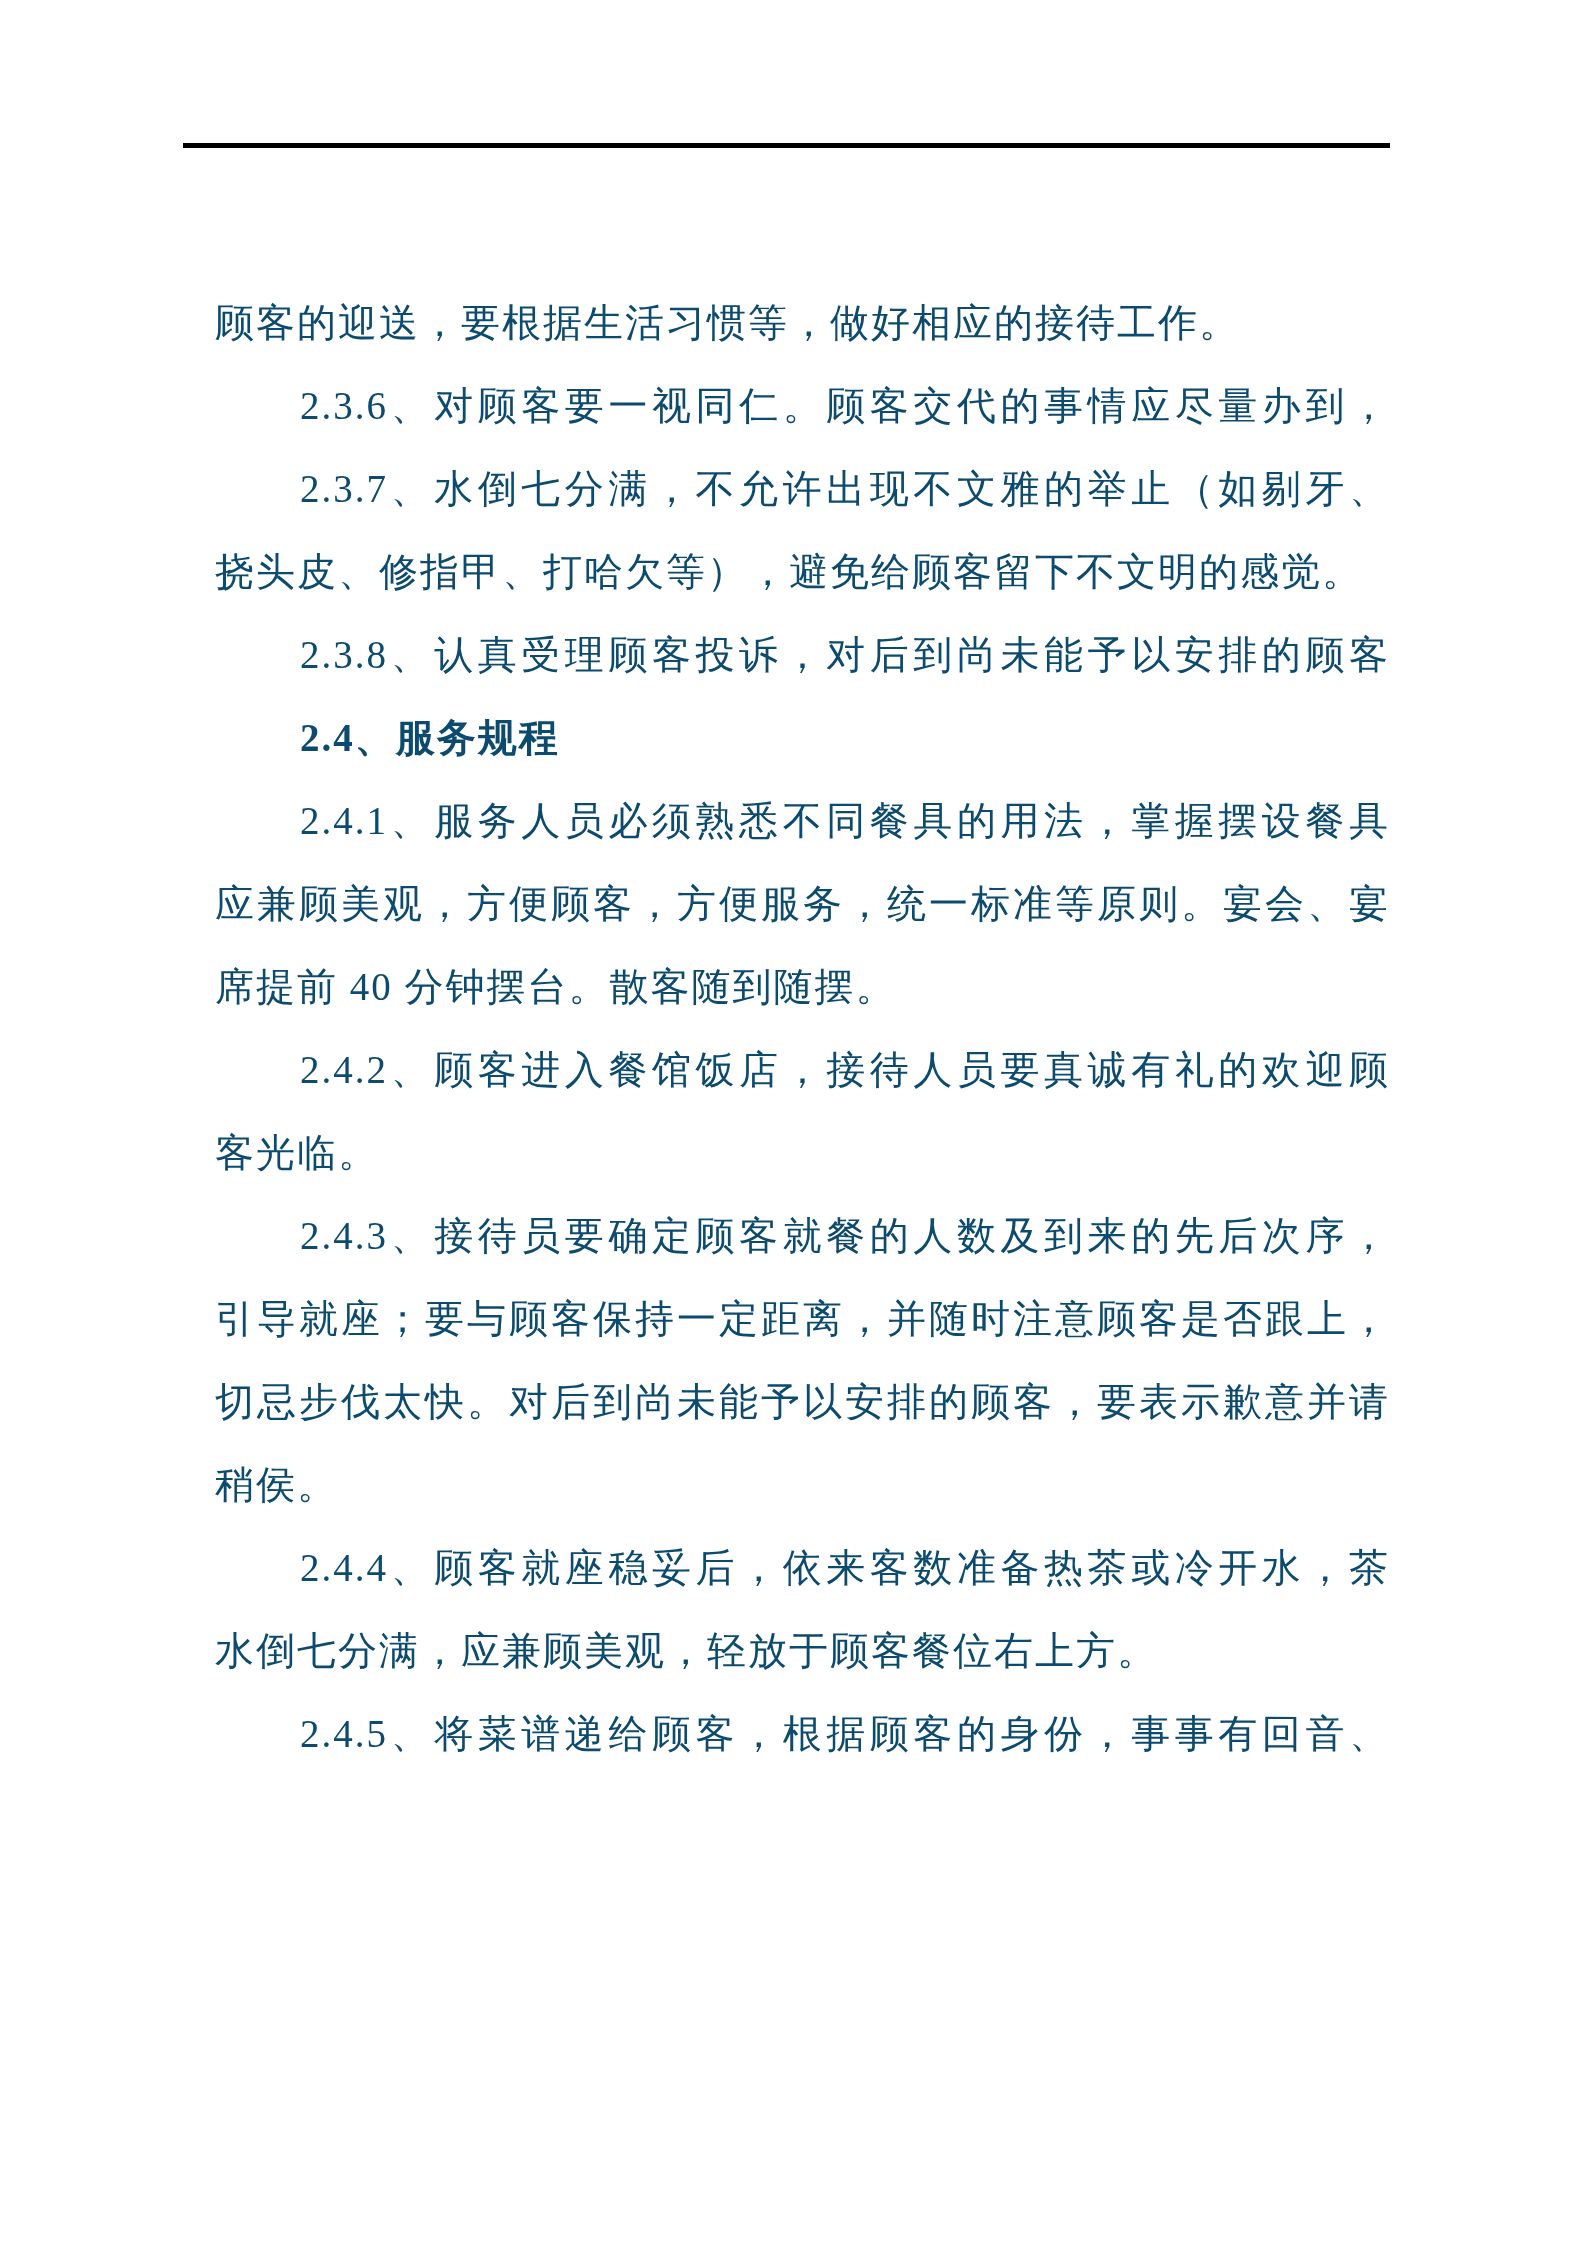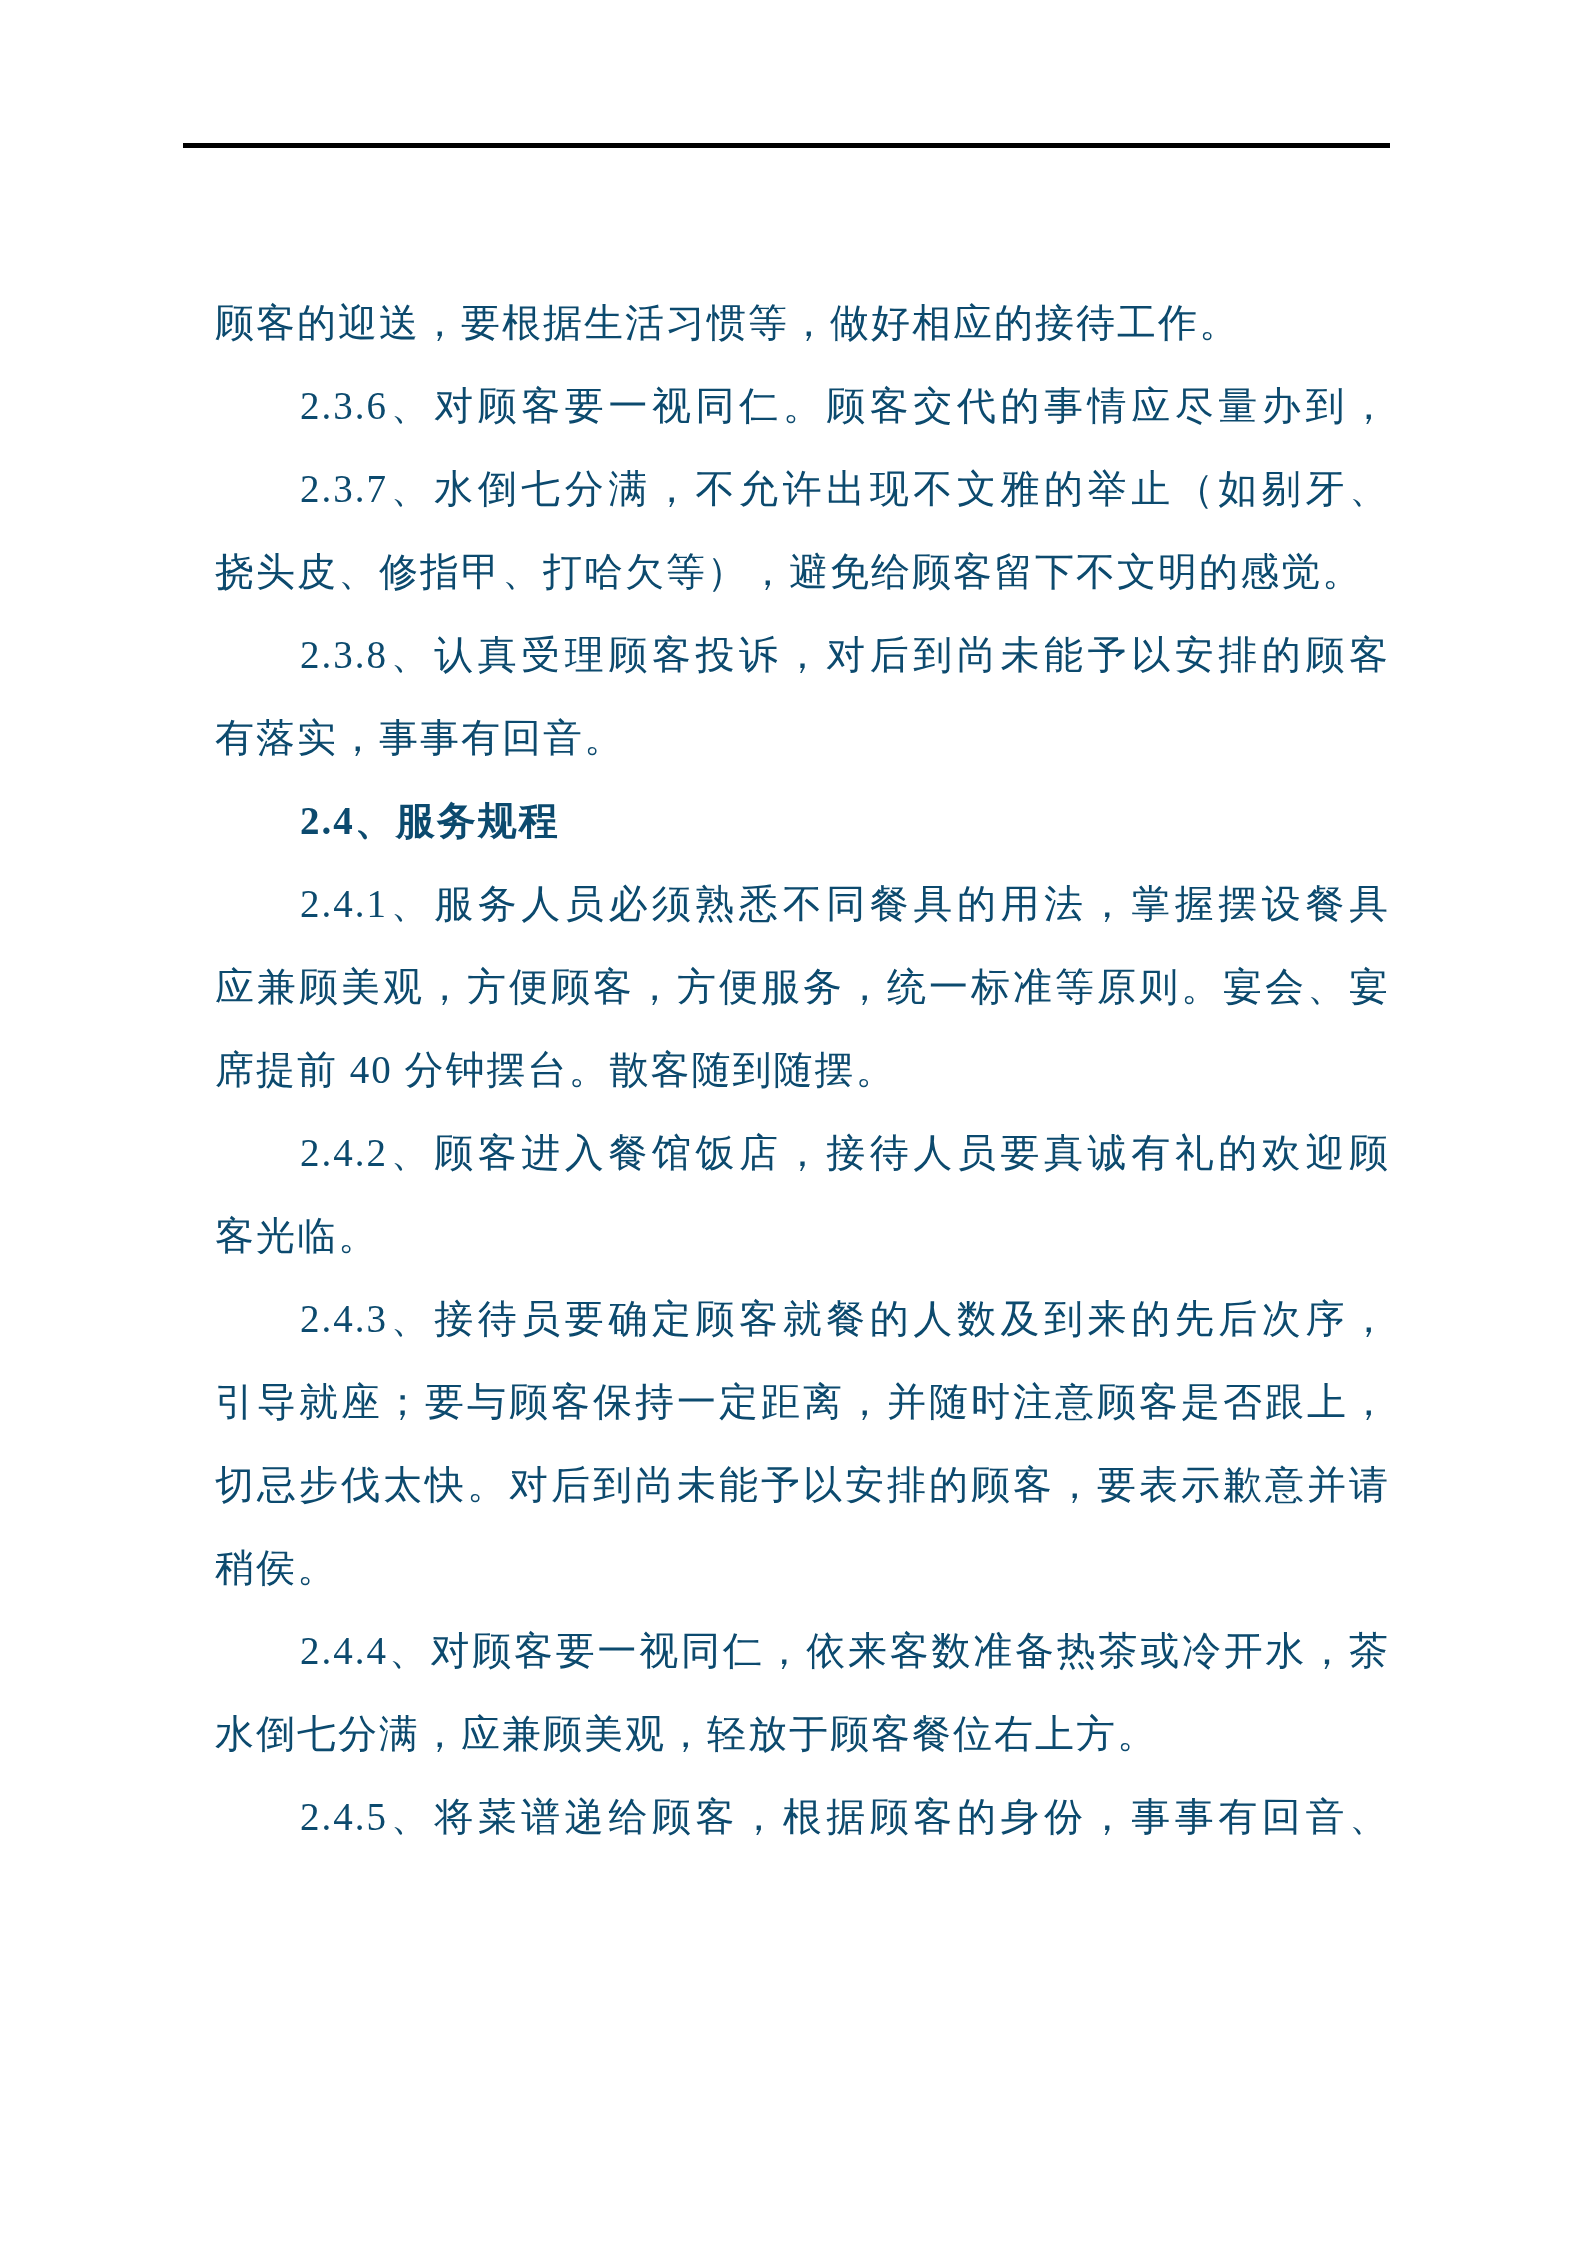--- a/index.html
+++ b/index.html
@@ -53,28 +53,27 @@
 <body>
 
 <div class="page">
   <div class="header-rule"></div>
   <div class="body-text">
       <div class="line">顾客的迎送，要根据生活习惯等，做好相应的接待工作。</div>
       <div class="line fill indent">2.3.6、对顾客要一视同仁。顾客交代的事情应尽量办到，</div>
       <div class="line fill indent">2.3.7、水倒七分满，不允许出现不文雅的举止（如剔牙、</div>
       <div class="line">挠头皮、修指甲、打哈欠等），避免给顾客留下不文明的感觉。</div>
       <div class="line fill indent">2.3.8、认真受理顾客投诉，对后到尚未能予以安排的顾客</div>
-      <div class="line">有落实，事事有回音。</div>
       <div class="line indent bold">2.4、服务规程</div>
       <div class="line fill indent">2.4.1、服务人员必须熟悉不同餐具的用法，掌握摆设餐具</div>
       <div class="line fill">应兼顾美观，方便顾客，方便服务，统一标准等原则。宴会、宴</div>
       <div class="line">席提前 40 分钟摆台。散客随到随摆。</div>
       <div class="line fill indent">2.4.2、顾客进入餐馆饭店，接待人员要真诚有礼的欢迎顾</div>
       <div class="line">客光临。</div>
       <div class="line fill indent">2.4.3、接待员要确定顾客就餐的人数及到来的先后次序，</div>
       <div class="line fill">引导就座；要与顾客保持一定距离，并随时注意顾客是否跟上，</div>
       <div class="line fill">切忌步伐太快。对后到尚未能予以安排的顾客，要表示歉意并请</div>
       <div class="line">稍侯。</div>
-      <div class="line fill indent">2.4.4、对顾客要一视同仁，依来客数准备热茶或冷开水，茶</div>
+      <div class="line fill indent">2.4.4、顾客就座稳妥后，依来客数准备热茶或冷开水，茶</div>
       <div class="line">水倒七分满，应兼顾美观，轻放于顾客餐位右上方。</div>
       <div class="line fill indent">2.4.5、将菜谱递给顾客，根据顾客的身份，事事有回音、</div>
     </div>
 </div>
 
 </body></html>

